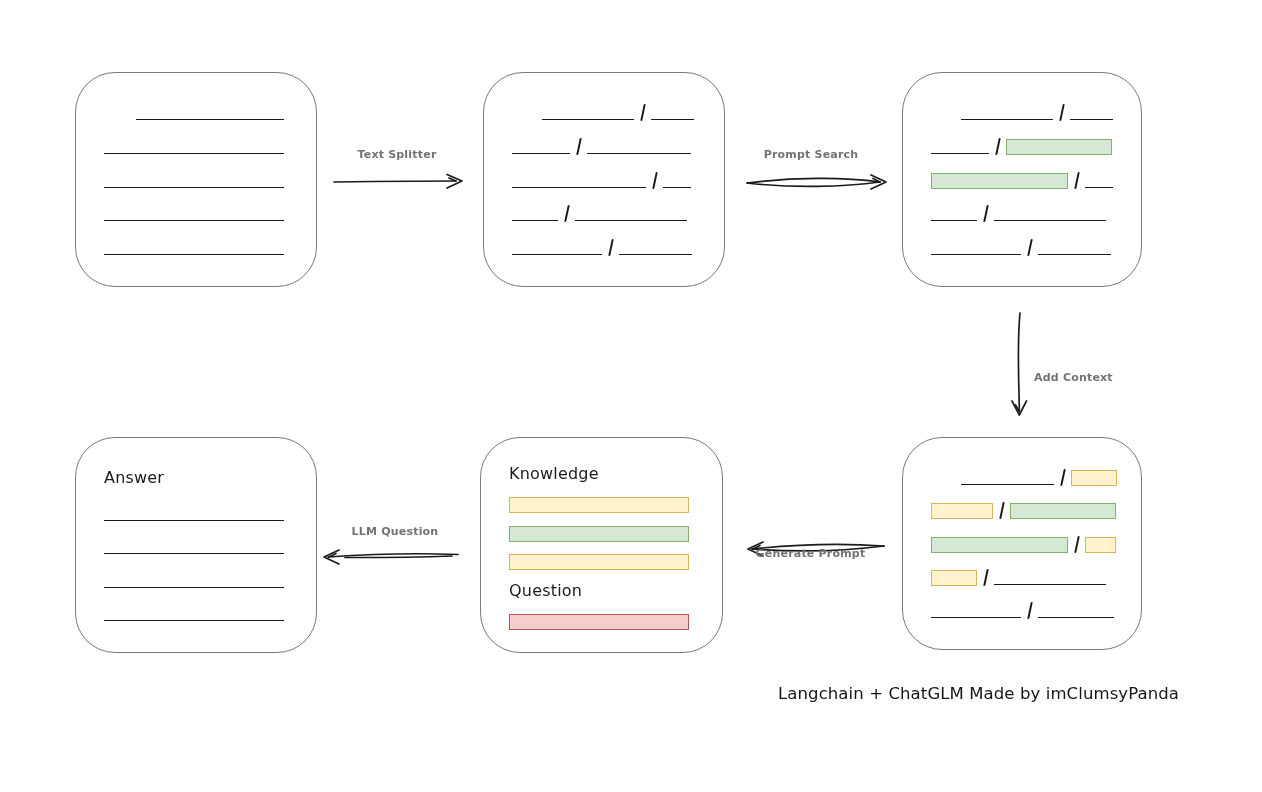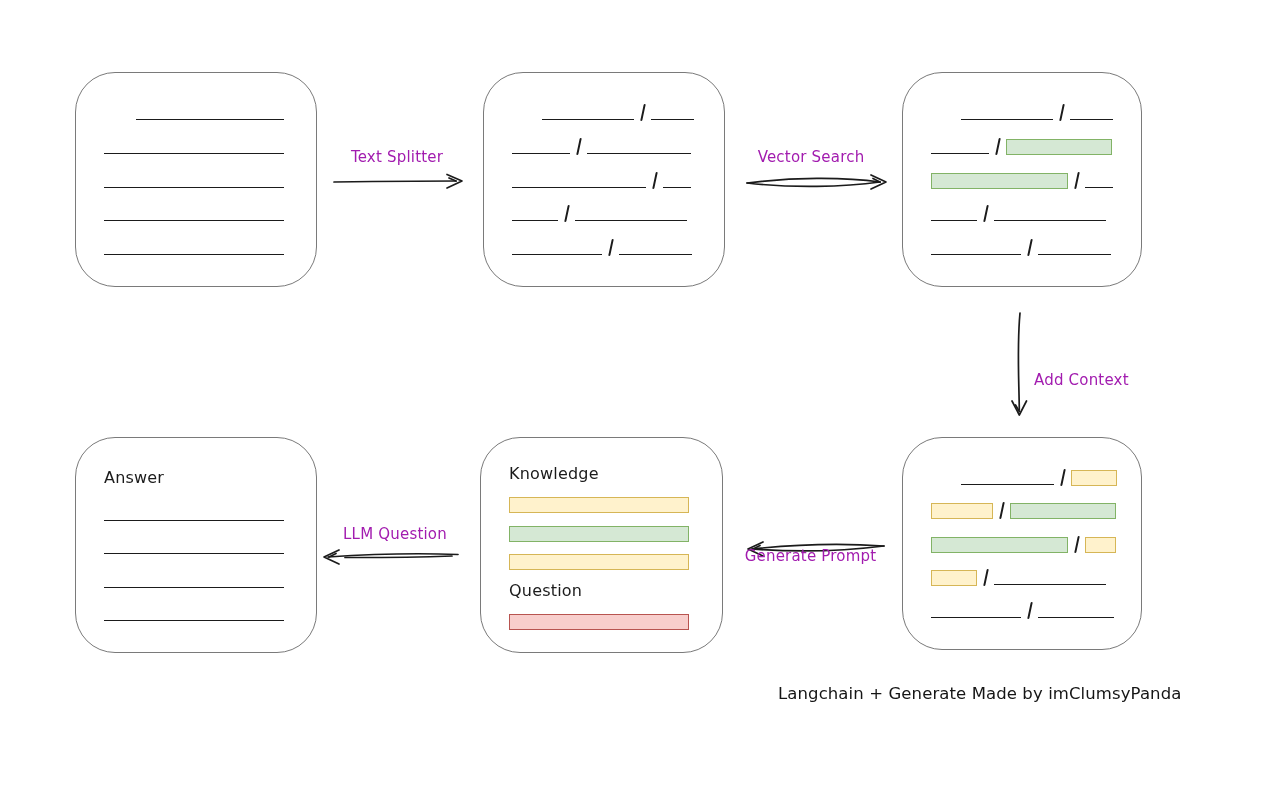--- a/index.html
+++ b/index.html
@@ -59,25 +59,25 @@
     letter-spacing: 0.2px;
     color: #1b1b1b;
     line-height: 20px;
     height: 20px;
     white-space: nowrap;
   }
   .label-row { height: 20px; }
   
   .arrow-label {
     position: absolute;
-    font-size: 15px;
-    font-weight: 400;
+    font-size: 11px;
+    font-weight: 700;
     letter-spacing: 0.2px;
     white-space: nowrap;
-    color: #a21caf;
+    color: #737373;
   }
   .centered { text-align: center; }
   
   #caption {
     position: absolute;
     left: 778px;
     top: 684px;
     width: 404px;
     font-size: 16.5px;
     font-weight: 500;
@@ -276,23 +276,23 @@
     <g>
       <path d="M458,554.5 C420,553 372,554 328,557"></path>
       <path d="M452,556 C418,557.2 385,557.6 345,557.5"></path>
       <path d="M339,550 L324,557 L339,564"></path>
       <path d="M336,553.5 L329,557"></path>
     </g>
   </svg>
 
   <div class="arrow-label centered" style="left:330px; top:148px; width:134px;">Text Splitter</div>
 
-  <div class="arrow-label centered" style="left:742px; top:148px; width:138px;">Vector Search</div>
+  <div class="arrow-label centered" style="left:742px; top:148px; width:138px;">Prompt Search</div>
 
   <div class="arrow-label" style="left:1034px; top:353px;margin-top:18px;">Add Context</div>
 
   <div class="arrow-label centered" style="left:733px; top:519px; width:155px;margin-top:28px;">Generate Prompt</div>
 
   <div class="arrow-label centered" style="left:330px; top:525px; width:130px;">LLM Question</div>
 
-  <div id="caption">Langchain + Generate Made by imClumsyPanda</div>
+  <div id="caption">Langchain + ChatGLM Made by imClumsyPanda</div>
 
 </div>
 
 </body></html>

